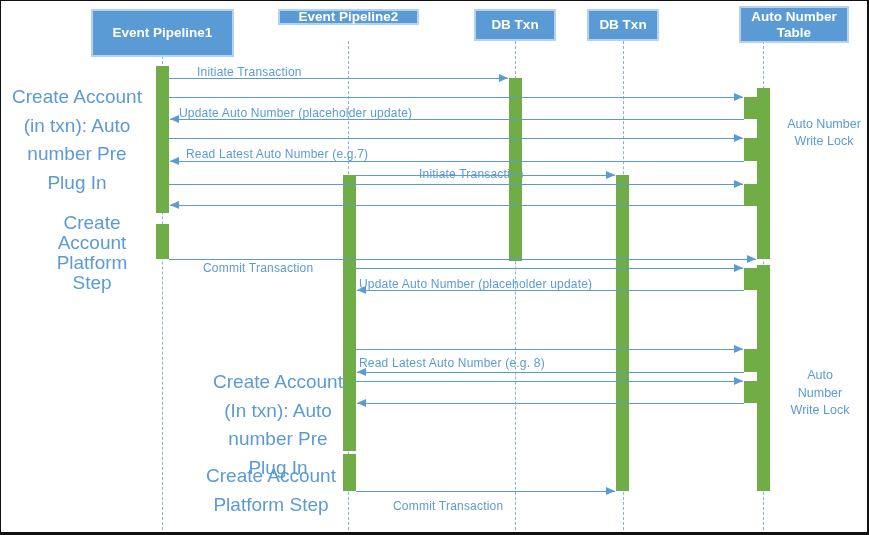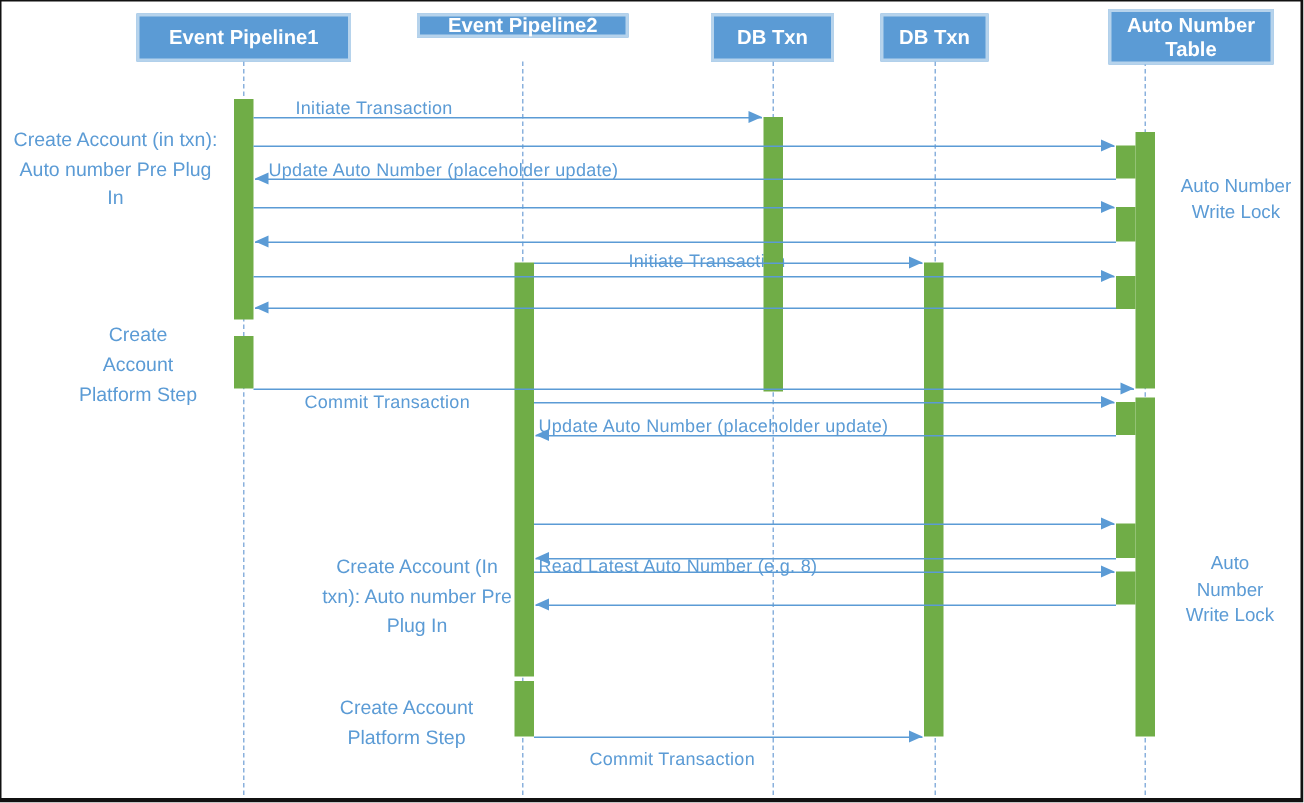--- a/index.html
+++ b/index.html
@@ -9,34 +9,34 @@
   .bar{position:absolute;width:13px;background:#70AD47;z-index:2;}
   .head{position:absolute;background:#5B9BD5;border:2px solid #b6d3ec;box-sizing:border-box;
         color:#fff;font-weight:bold;font-size:13.5px;line-height:1.15;
         display:flex;align-items:center;justify-content:center;text-align:center;z-index:2;}
   .msg{position:absolute;height:0;border-top:1.5px solid #5B9BD5;z-index:3;}
   .msg.r::after{content:"";position:absolute;right:0;top:-5.2px;width:0;height:0;
         border-left:9px solid #5B9BD5;border-top:4.5px solid transparent;border-bottom:4.5px solid transparent;}
   .msg.l::before{content:"";position:absolute;left:0;top:-5.2px;width:0;height:0;
         border-right:9px solid #5B9BD5;border-top:4.5px solid transparent;border-bottom:4.5px solid transparent;}
   .mlabel{position:absolute;font-size:12px;letter-spacing:.2px;color:#5B9BD5;white-space:nowrap;z-index:1;}
-  .ann{position:absolute;font-size:13px;color:#5B9BD5;text-align:center;line-height:1.5;z-index:1;}
+  .ann{position:absolute;font-size:19px;color:#5B9BD5;text-align:center;line-height:1.5;z-index:1;}
 </style>
 </head>
 <body>
 
 <div id="canvas">
 
   <div class="lifeline" style="left:161px;"></div>
   <div class="lifeline" style="left:347px;"></div>
   <div class="lifeline" style="left:514px;"></div>
   <div class="lifeline" style="left:622px;"></div>
   <div class="lifeline" style="left:762px;"></div>
 
-  <div class="head" style="left:90px;top:8px;width:143px;height:32px;">Event Pipeline1</div>
+  <div class="head" style="left:90px;top:8px;width:143px;height:48px;">Event Pipeline1</div>
   <div class="head" style="left:277px;top:8px;width:141px;height:16px;">Event Pipeline2</div>
   <div class="head" style="left:473px;top:8px;width:82px;height:32px;">DB Txn</div>
   <div class="head" style="left:586px;top:8px;width:72px;height:32px;">DB Txn</div>
   <div class="head" style="left:738px;top:5px;width:110px;height:37px;padding:0 10px;">Auto Number Table</div>
 
   <div class="msg r" style="left:168px;top:77px;width:339px;"></div>
   <div class="msg r" style="left:168px;top:96px;width:574px;"></div>
   <div class="msg l" style="left:169px;top:118px;width:574px;"></div>
   <div class="msg r" style="left:168px;top:137px;width:574px;"></div>
   <div class="msg l" style="left:169px;top:160px;width:574px;"></div>
@@ -47,24 +47,25 @@
   <div class="msg r" style="left:355px;top:267px;width:387px;"></div>
   <div class="msg l" style="left:356px;top:289px;width:387px;"></div>
   <div class="msg r" style="left:355px;top:348px;width:387px;"></div>
   <div class="msg l" style="left:356px;top:371px;width:387px;"></div>
   <div class="msg r" style="left:355px;top:380px;width:387px;"></div>
   <div class="msg l" style="left:356px;top:402px;width:387px;"></div>
   <div class="msg r" style="left:355px;top:490px;width:259px;"></div>
 
   <div class="mlabel" style="left:196px;top:64px;">Initiate Transaction</div>
   <div class="mlabel" style="left:178px;top:105px;">Update Auto Number (placeholder update)</div>
+  <div class="mlabel" style="left:185px;top:146px;">Read Latest Auto Number (e.g.7)</div>
   <div class="mlabel" style="left:418px;top:166px;">Initiate Transaction</div>
   <div class="mlabel" style="left:202px;top:260px;">Commit Transaction</div>
   <div class="mlabel" style="left:358px;top:276px;">Update Auto Number (placeholder update)</div>
-  <div class="mlabel" style="left:358px;top:369px;">Read Latest Auto Number (e.g. 8)</div>
+  <div class="mlabel" style="left:358px;top:355px;">Read Latest Auto Number (e.g. 8)</div>
   <div class="mlabel" style="left:392px;top:498px;">Commit Transaction</div>
 
   <div class="bar" style="left:155px;top:65px;height:147px;"></div>
   <div class="bar" style="left:155px;top:223px;height:35px;"></div>
   <div class="bar" style="left:342px;top:174px;height:276px;"></div>
   <div class="bar" style="left:342px;top:453px;height:37px;"></div>
   <div class="bar" style="left:508px;top:77px;height:183px;"></div>
   <div class="bar" style="left:615px;top:174px;height:316px;"></div>
   <div class="bar" style="left:756px;top:87px;height:171px;"></div>
   <div class="bar" style="left:756px;top:264px;height:226px;"></div>

